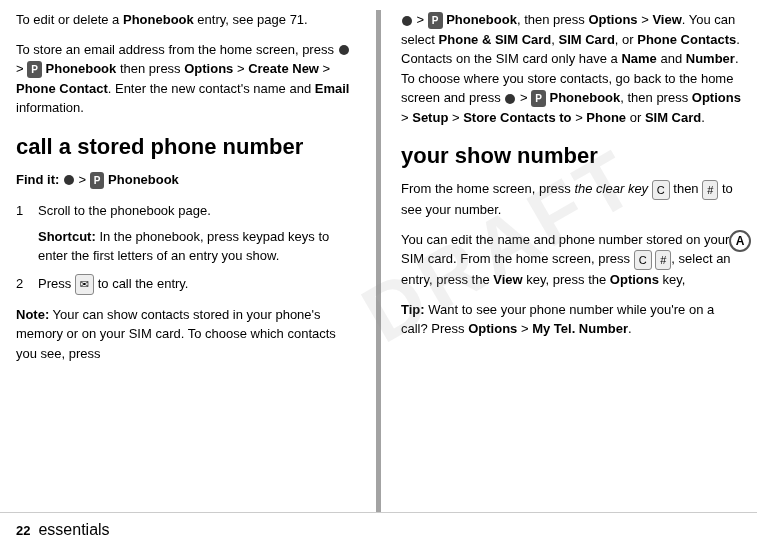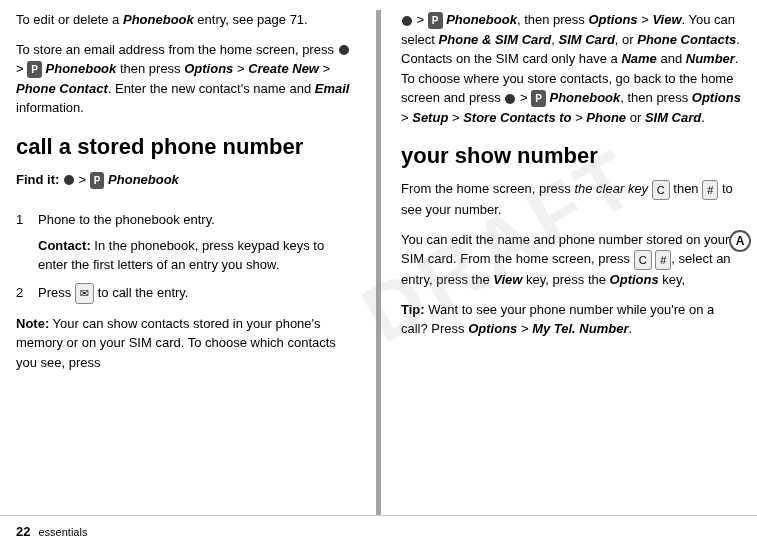--- a/index.html
+++ b/index.html
@@ -44,37 +44,37 @@
       padding: 8px 16px;
       border-top: 1px solid #ccc;
       text-align: right;
     }
     .page-number {
       font-size: 13px;
       font-weight: bold;
       margin-right: 8px;
     }
     .footer-label {
-      font-size: 11px;
+      font-size: 16px;
     }
     p {
       margin-bottom: 10px;
       font-size: 13px;
       line-height: 1.5;
     }
     .section-heading {
       font-size: 22px;
       font-weight: bold;
       line-height: 1.2;
       margin-bottom: 10px;
       margin-top: 16px;
     }
     .find-it {
       font-size: 13px;
-      margin-bottom: 21px;
+      margin-bottom: 12px;
     }
     .bold { font-weight: bold; }
     .italic { font-style: italic; }
     .numbered-list {
       list-style: none;
       padding: 0;
       margin: 0 0 10px 0;
     }
     .numbered-list li {
       display: flex;
@@ -95,21 +95,20 @@
     }
     .note-label {
       font-weight: bold;
       text-align: right;
     }
     .tip-label {
       font-weight: bold;
     }
     .inline-bold {
       font-weight: bold;
-      font-style: italic;
     }
     .nav-dot {
       display: inline-block;
       width: 10px;
       height: 10px;
       background: #333;
       border-radius: 50%;
       vertical-align: middle;
       margin: 0 1px;
     }
@@ -185,23 +184,23 @@
       <div class="section-heading">call a stored phone number</div>
 
       <p class="find-it">
         <span class="bold">Find it:</span> <span class="nav-dot"></span> &gt; <span class="phone-icon">P</span> <span class="inline-bold">Phonebook</span>
       </p>
 
       <ul class="numbered-list">
         <li>
           <span class="num">1</span>
           <div class="item-content">
-            <span>Phone to the phonebook entry.</span>
+            <span>Scroll to the phonebook page.</span>
             <div style="margin-top:6px;">
-              <span class="shortcut-label">Contact:</span> <span>In the phonebook, press keypad keys to enter the first letters of an entry you show.</span>
+              <span class="shortcut-label">Shortcut:</span> <span>In the phonebook, press keypad keys to enter the first letters of an entry you show.</span>
             </div>
           </div>
         </li>
         <li>
           <span class="num">2</span>
           <div class="item-content">
             Press <span class="clear-key">✉</span> to call the entry.
           </div>
         </li>
       </ul>

